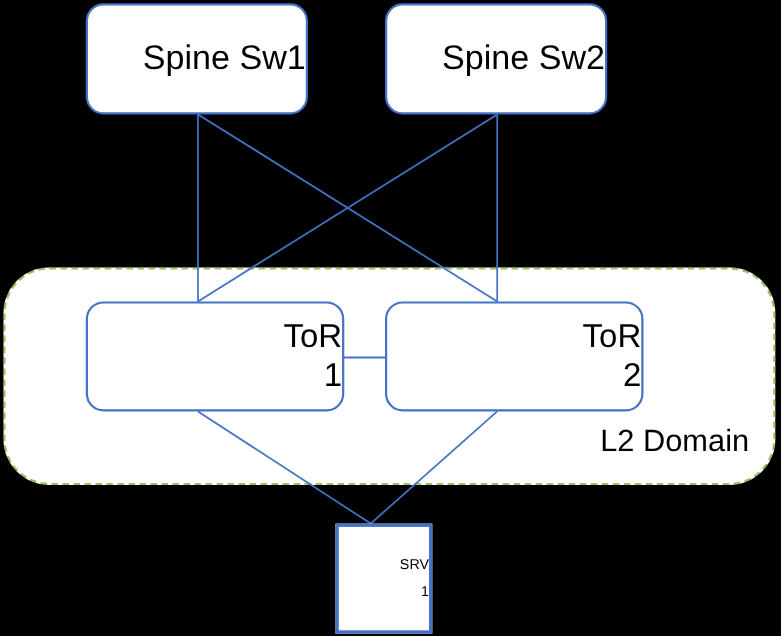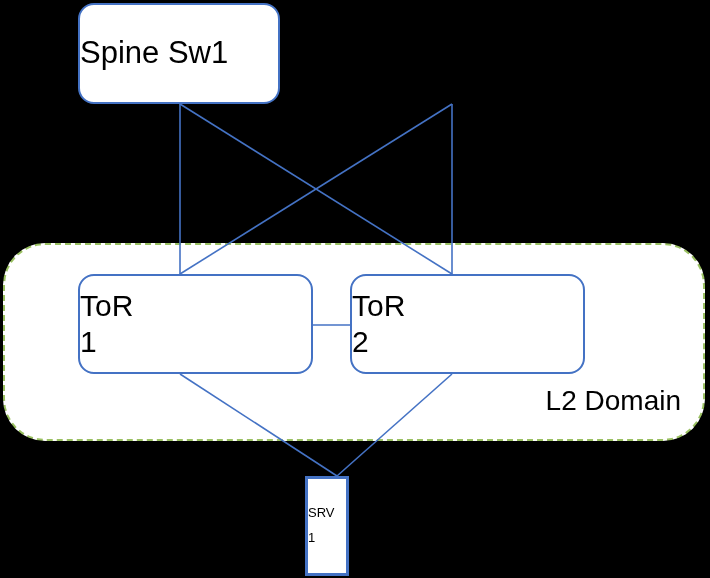--- a/index.html
+++ b/index.html
@@ -26,21 +26,21 @@
     height: 578px;
     pointer-events: none;
   }
   .node {
     position: absolute;
     box-sizing: border-box;
     background: #FFFFFF;
     border: 2px solid #4472C4;
     display: flex;
     flex-direction: column;
-    align-items: flex-start;
+    align-items: flex-end;
     justify-content: center;
     color: #000000;
     text-align: center;
     line-height: 1.12;
   }
   .node.rounded {
     border-radius: 16px;
   }
   .spine {
     width: 202px;
@@ -56,21 +56,21 @@
     font-size: 30px;
   }
   #tor-1 { left: 78px;  top: 274px; }
   #tor-2 { left: 350px; top: 274px; }
 
   .tor .line2 { margin-top: 2px; }
 
   #srv-1 {
     left: 305px;
     top: 476px;
-    width: 44px;
+    width: 88px;
     height: 100px;
     font-size: 13px;
     border-width: 3px;
   }
   #srv-1 .line2 { margin-top: 10px; }
 
   #l2-domain {
     position: absolute;
     left: 3px;
     top: 243px;
@@ -108,20 +108,23 @@
         <line x1="279" y1="325" x2="350" y2="325" stroke="#4472C4" stroke-width="1.6"></line>
         <line x1="180" y1="374" x2="337" y2="476" stroke="#4472C4" stroke-width="1.6"></line>
         <line x1="452" y1="374" x2="337" y2="476" stroke="#4472C4" stroke-width="1.6"></line>
       </g>
   </svg>
 
   <div class="node rounded spine" id="spine-sw1">
     <span>Spine Sw1</span>
   </div>
 
+  <div class="node rounded spine" id="spine-sw2">
+    <span>Spine Sw2</span>
+  </div>
 
   <div class="node rounded tor" id="tor-1">
     <span class="line1">ToR</span>
     <span class="line2">1</span>
   </div>
 
   <div class="node rounded tor" id="tor-2">
     <span class="line1">ToR</span>
     <span class="line2">2</span>
   </div>

